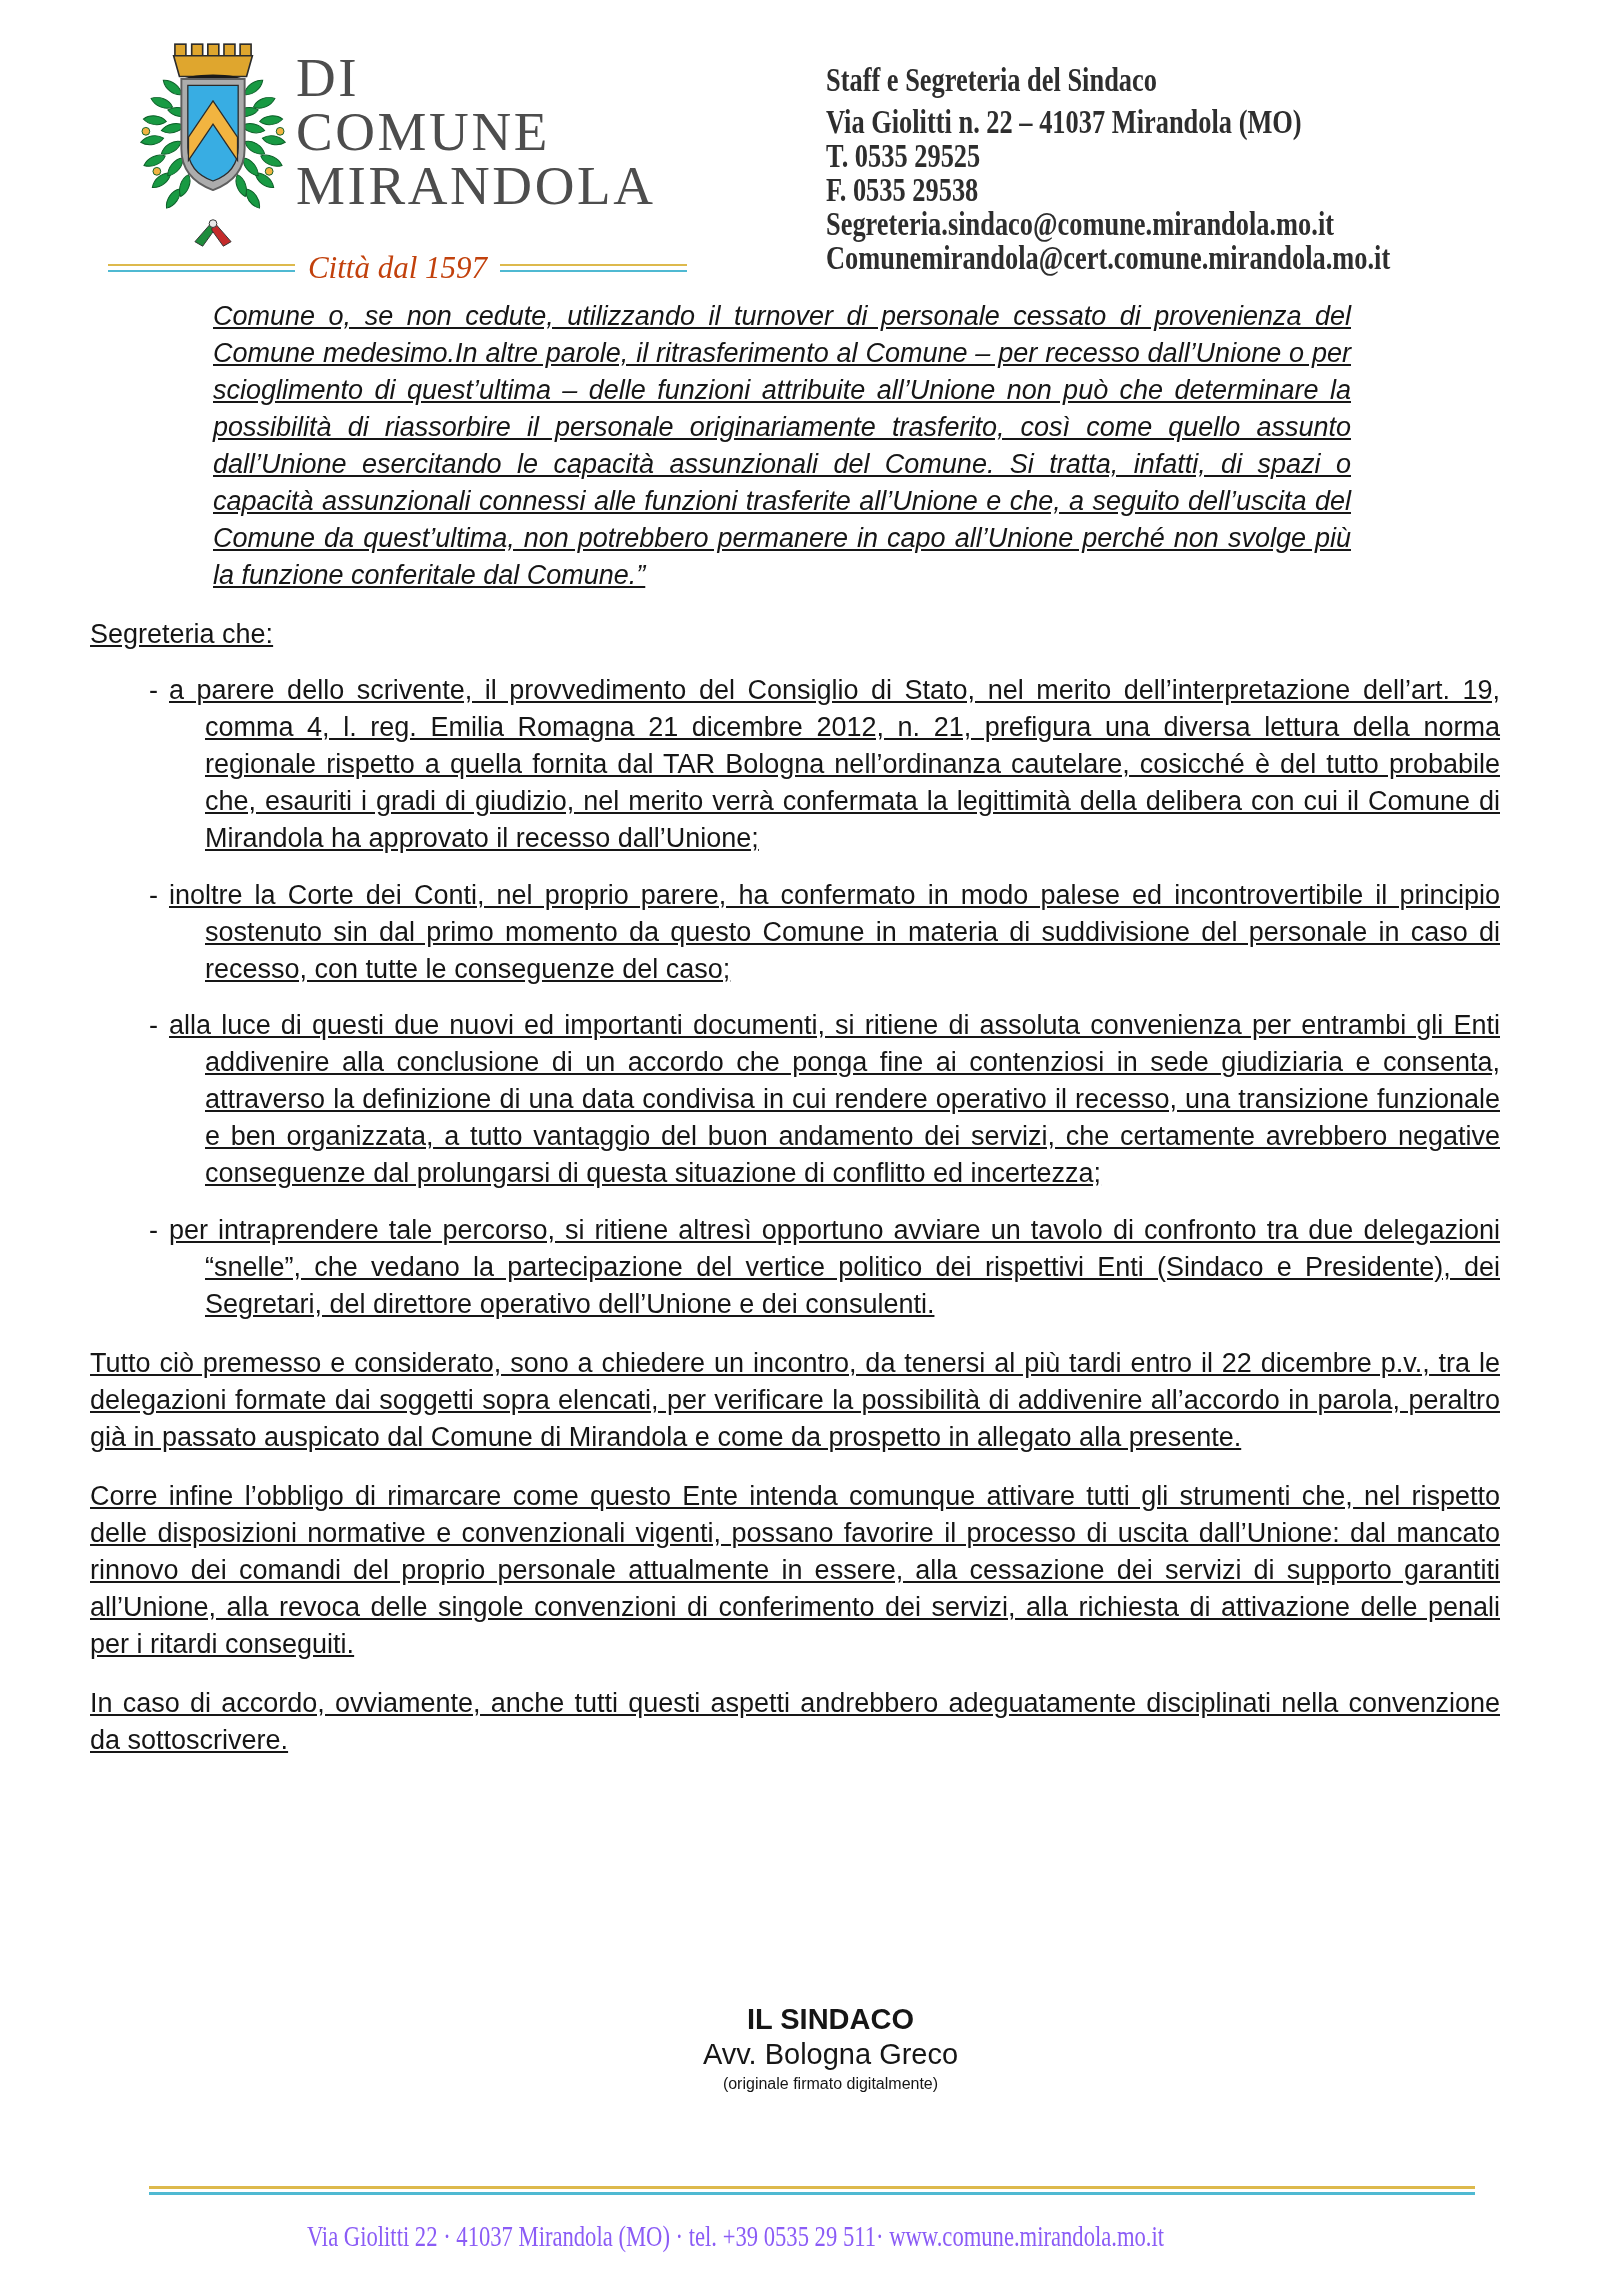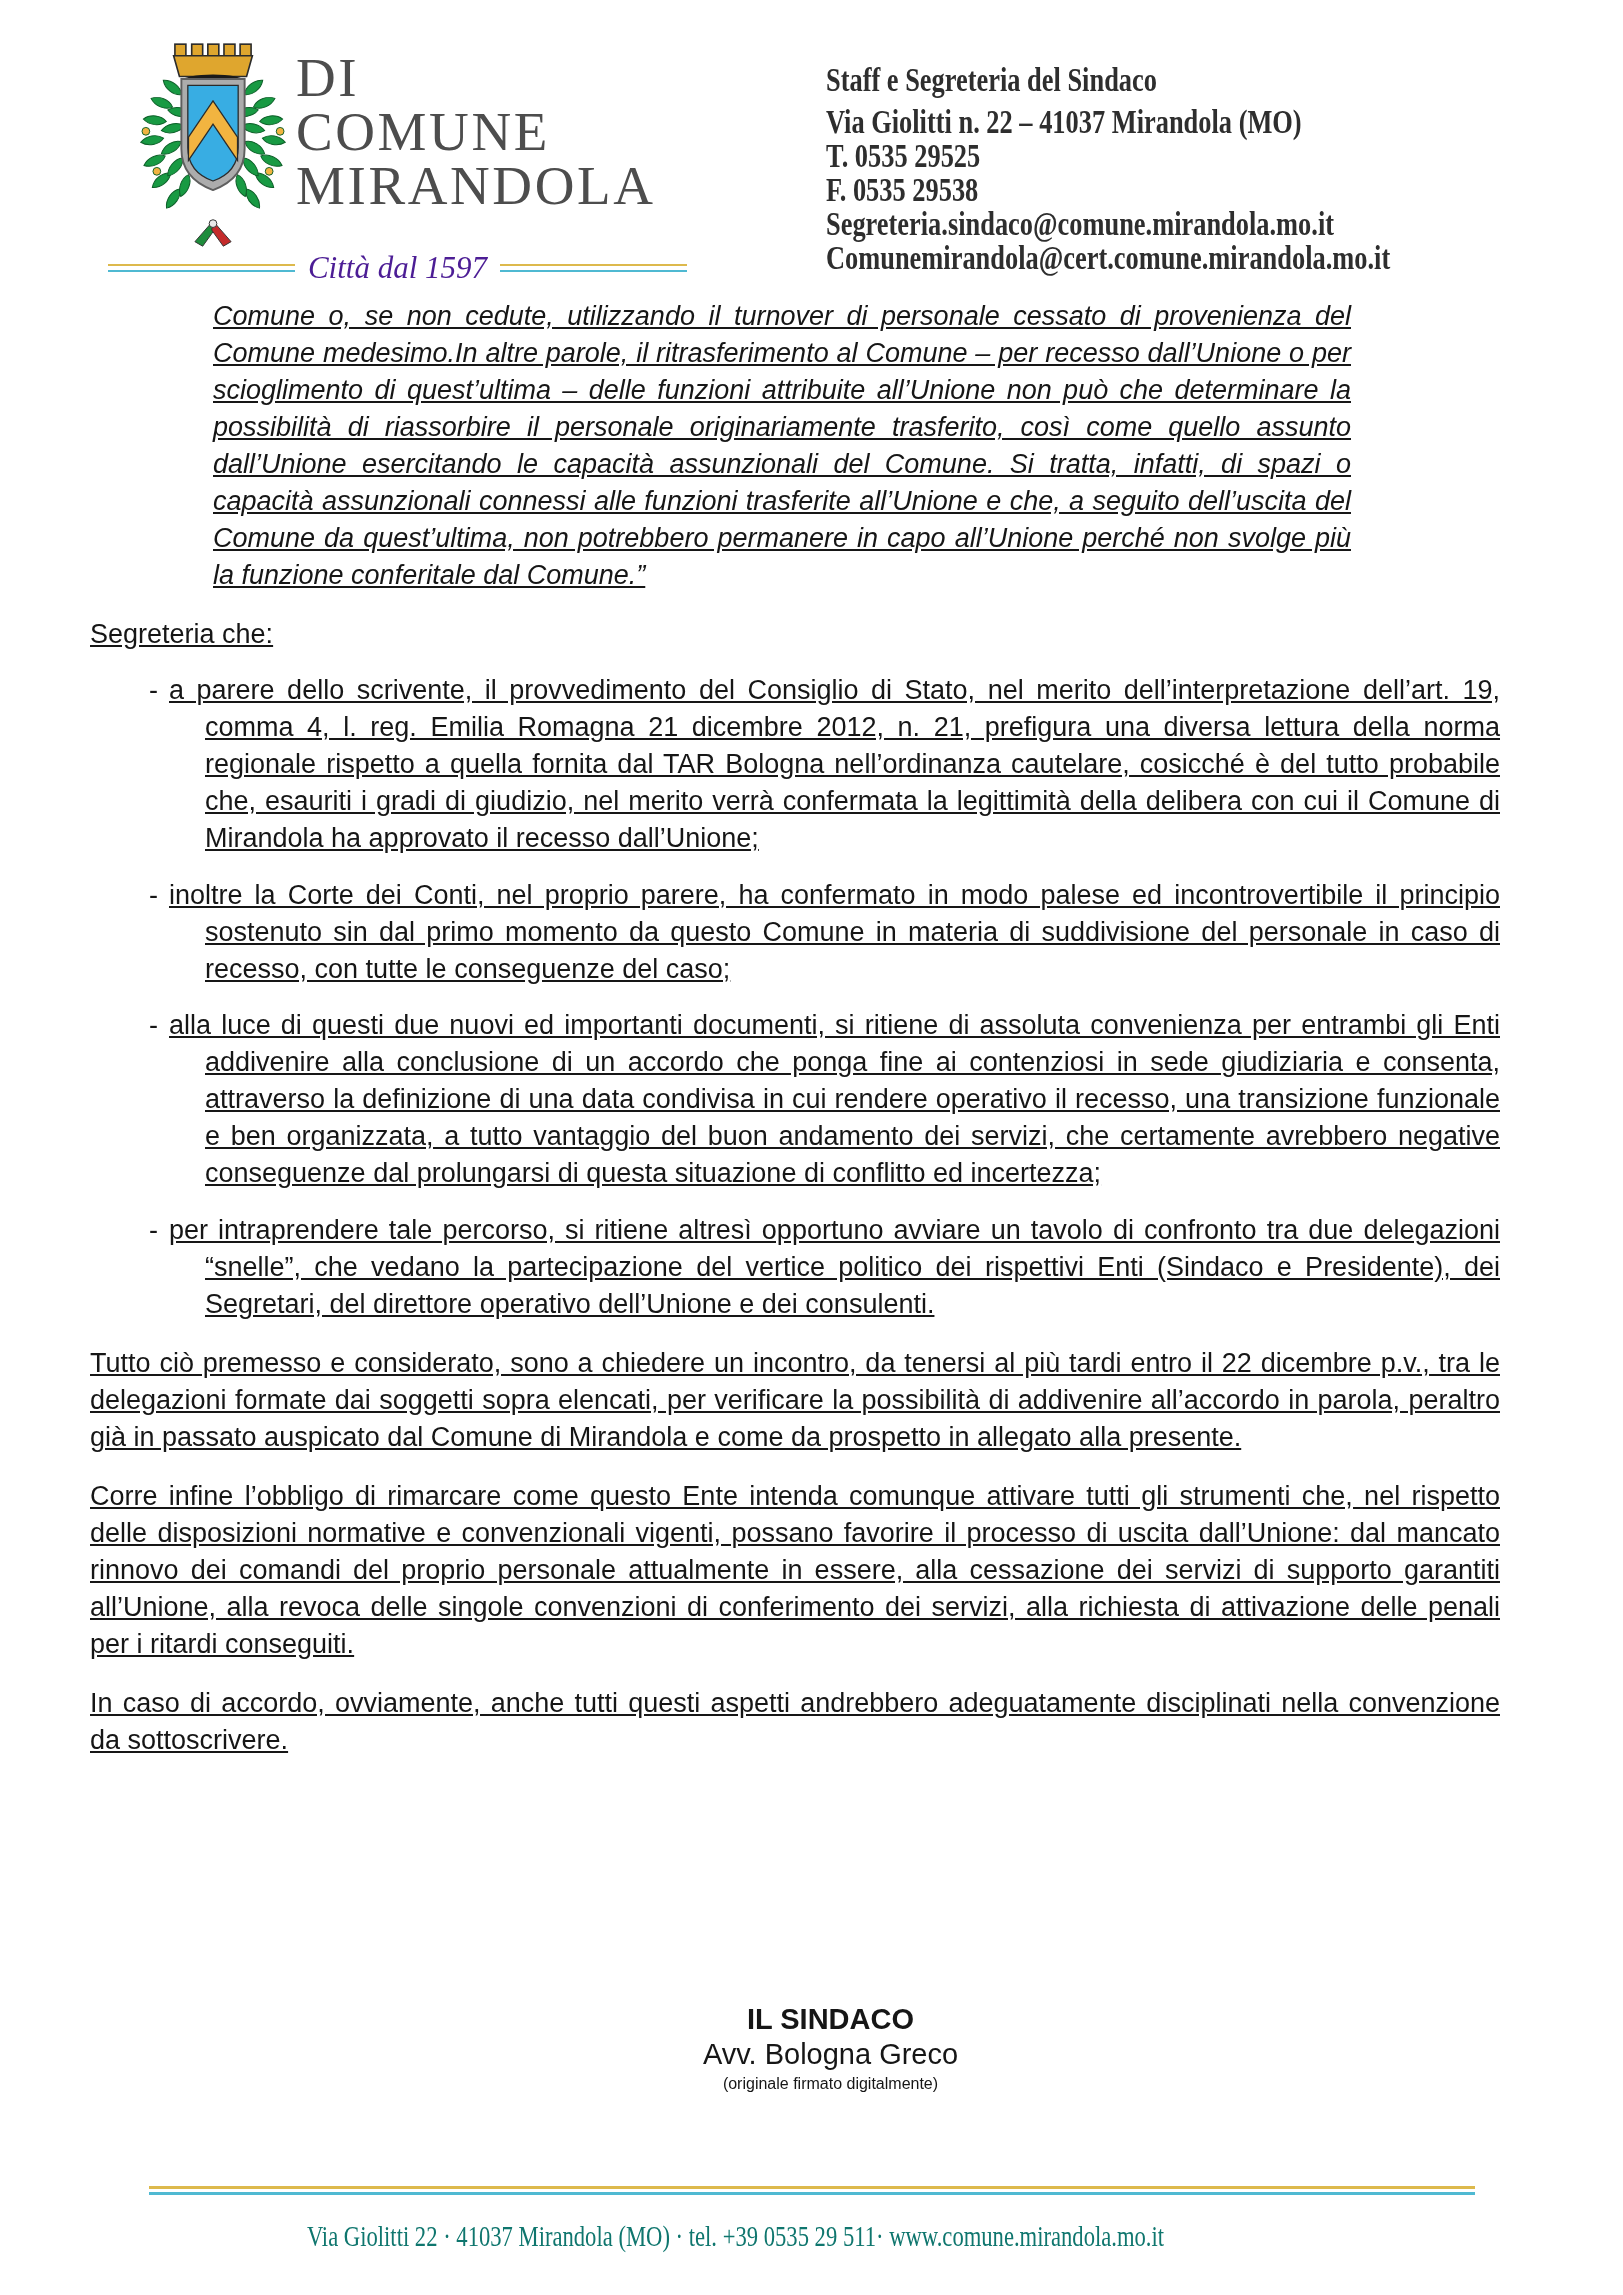--- a/index.html
+++ b/index.html
@@ -9,21 +9,21 @@
   
   .logo{position:absolute;left:115px;top:39px;width:196px;height:213px;}
   .org-title{position:absolute;left:296px;top:51px;
              font-family:"Liberation Serif",serif;font-size:55px;line-height:54px;
              color:#4d4d4d;letter-spacing:2.6px;}
   .tagline-row{position:absolute;left:108px;top:250px;width:579px;
                display:flex;align-items:center;gap:13px;}
   .tagline-line{flex:1;height:8.5px;box-sizing:border-box;
                 border-top:2.6px solid #DDB94C;border-bottom:2.6px solid #4FB9D2;}
   .tagline-text{font-family:"Liberation Serif",serif;font-style:italic;
-                font-size:31px;color:#4c1d95;white-space:nowrap;}
+                font-size:31px;color:#c2410c;white-space:nowrap;}
 
   .contact{position:absolute;left:826px;top:63px;color:#2e2e2e;
            font-family:"Liberation Serif",serif;font-weight:bold;font-size:33px;
            line-height:34px;white-space:nowrap;
            transform:scaleX(0.80);transform-origin:left top;}
   .contact .dept{margin-bottom:7.9px;}
 
   
   .content{position:absolute;left:90px;top:298px;width:1410px;
            font-size:27px;line-height:37px;text-align:justify;text-decoration:underline;}
@@ -36,21 +36,21 @@
   
   .signature{position:absolute;left:569px;top:2001px;width:523px;text-align:center;}
   .sig-role{font-weight:bold;font-size:29px;line-height:37px;}
   .sig-name{font-size:29px;line-height:33px;}
   .sig-note{font-size:16px;line-height:25px;}
 
   
   .footer-rule{position:absolute;left:149px;top:2186px;width:1326px;height:9.2px;
                box-sizing:border-box;border-top:3.3px solid #DDB94C;border-bottom:3.3px solid #4FB9D2;}
   .footer-text{position:absolute;left:0;top:2220px;width:1470px;text-align:center;
-               font-family:"Liberation Serif",serif;font-size:29px;color:#0f766e;white-space:nowrap;}
+               font-family:"Liberation Serif",serif;font-size:29px;color:#8b5cf6;white-space:nowrap;}
   .condense{display:inline-block;transform:scaleX(0.78);transform-origin:center top;}
 </style>
 </head>
 <body>
 
 <div class="page">
 
   <svg class="logo" viewBox="0 0 300 330" xmlns="http://www.w3.org/2000/svg">
     <defs>
       <path id="leaf" d="M0,0 C9,-10 9,-27 0,-36 C-9,-27 -9,-10 0,0 Z"></path>

